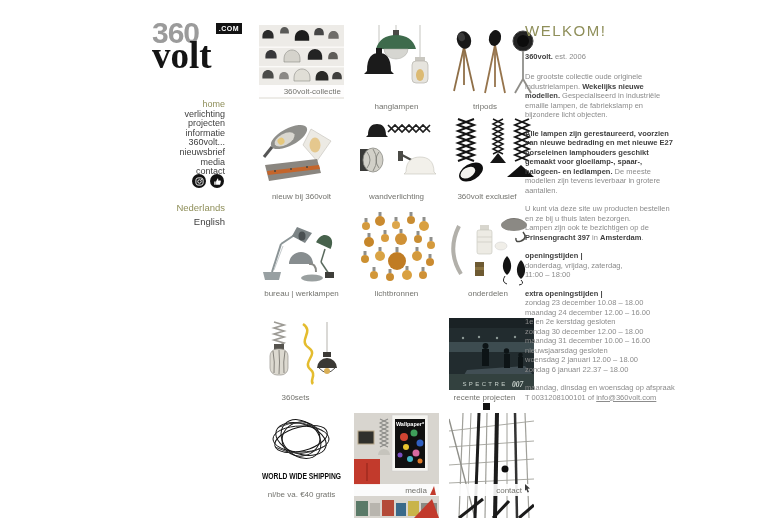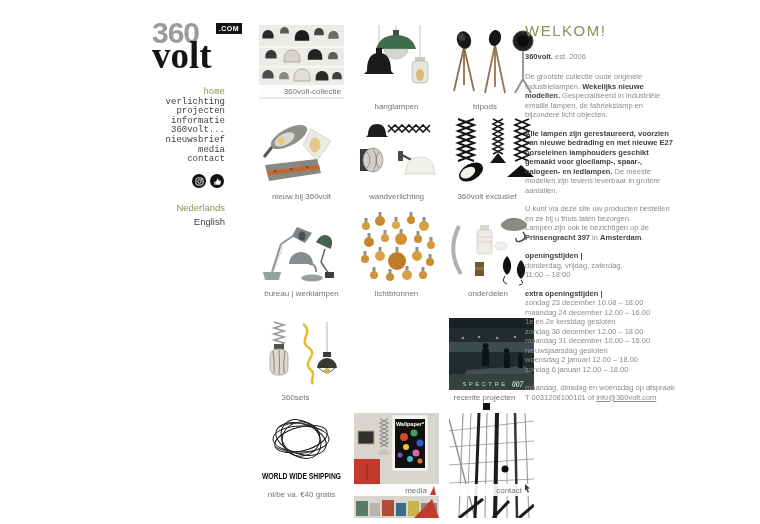--- a/index.html
+++ b/index.html
@@ -8,22 +8,22 @@
 
   
   .logo{position:absolute;left:152px;top:20px;width:90px;cursor:pointer;}
   .logo-row{display:flex;align-items:flex-start;justify-content:space-between;}
   .logo-360{font-size:30px;font-weight:bold;color:#9b9b9b;letter-spacing:-1px;line-height:26px;}
   .logo-com{background:#121212;color:#fff;font-size:7px;font-weight:bold;letter-spacing:.5px;
             padding:2px 3px;margin-left:2px;margin-top:3px;}
   .logo-volt{font-family:"Liberation Serif",serif;font-weight:bold;font-size:37px;color:#141414;
              line-height:28px;margin-top:-4px;letter-spacing:0;}
 
-  .nav{position:absolute;left:125px;top:88px;width:100px;text-align:right;
-       font-size:9px;line-height:9.6px;color:#3f3f3f;font-family:Liberation Mono, monospace;}
+  .nav{position:absolute;left:125px;top:100px;width:100px;text-align:right;
+       font-size:9px;line-height:9.6px;color:#3f3f3f;}
   .nav-item{cursor:pointer;}
   .nav-item.active{color:#8f8f5a;}
 
   .social{position:absolute;left:192px;top:174px;display:flex;gap:4px;}
   .soc{width:14px;height:14px;border-radius:50%;background:#121212;display:flex;
        align-items:center;justify-content:center;cursor:pointer;}
 
   .langs{position:absolute;left:125px;top:201px;width:100px;text-align:right;
          font-size:9.5px;line-height:13.5px;}
   .lang{cursor:pointer;color:#3f3f3f;}
@@ -489,21 +489,21 @@
     <div class="block">
       <div class="bt">extra openingstijden |</div>
       <div>
           <div>zondag 23 december 10.08 – 18.00</div>
           <div>maandag 24 december 12.00 – 16.00</div>
           <div>1e en 2e kerstdag gesloten</div>
           <div>zondag 30 december 12.00 – 18.00</div>
           <div>maandag 31 december 10.00 – 16.00</div>
           <div>nieuwsjaarsdag gesloten</div>
           <div>woensdag 2 januari 12.00 – 18.00</div>
-          <div>zondag 6 januari 12.00 – 18.00</div>
+          <div>zondag 6 januari 22.37 – 18.00</div>
         </div>
     </div>
 
     <div class="block">
       <div>
           <div>maandag, dinsdag en woensdag op afspraak</div>
         </div>
       <div><span>T 0031208100101 of </span><span class="lnk">info@360volt.com</span></div>
     </div>
   </div>

